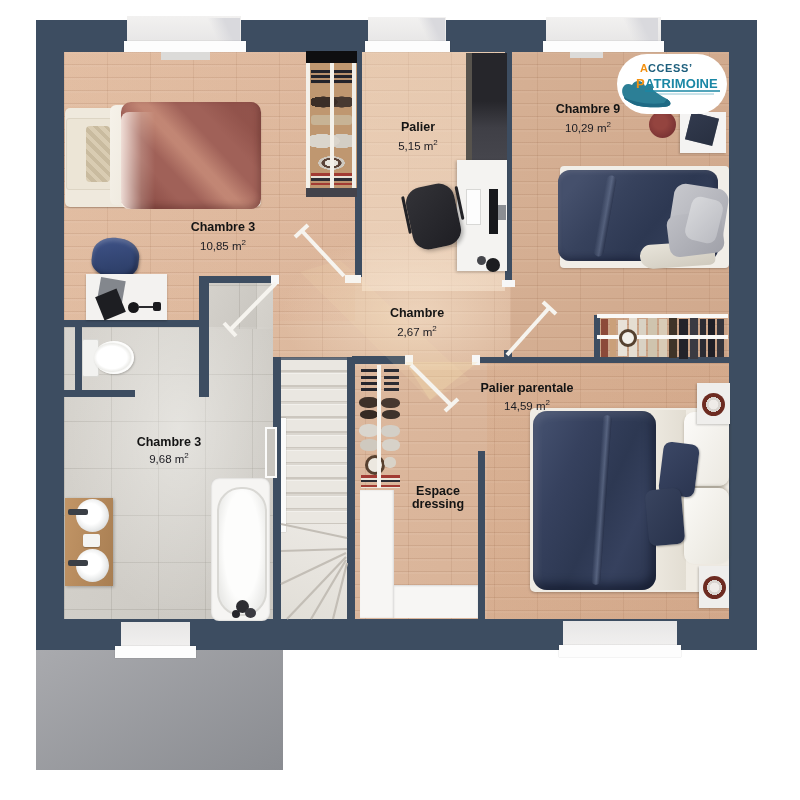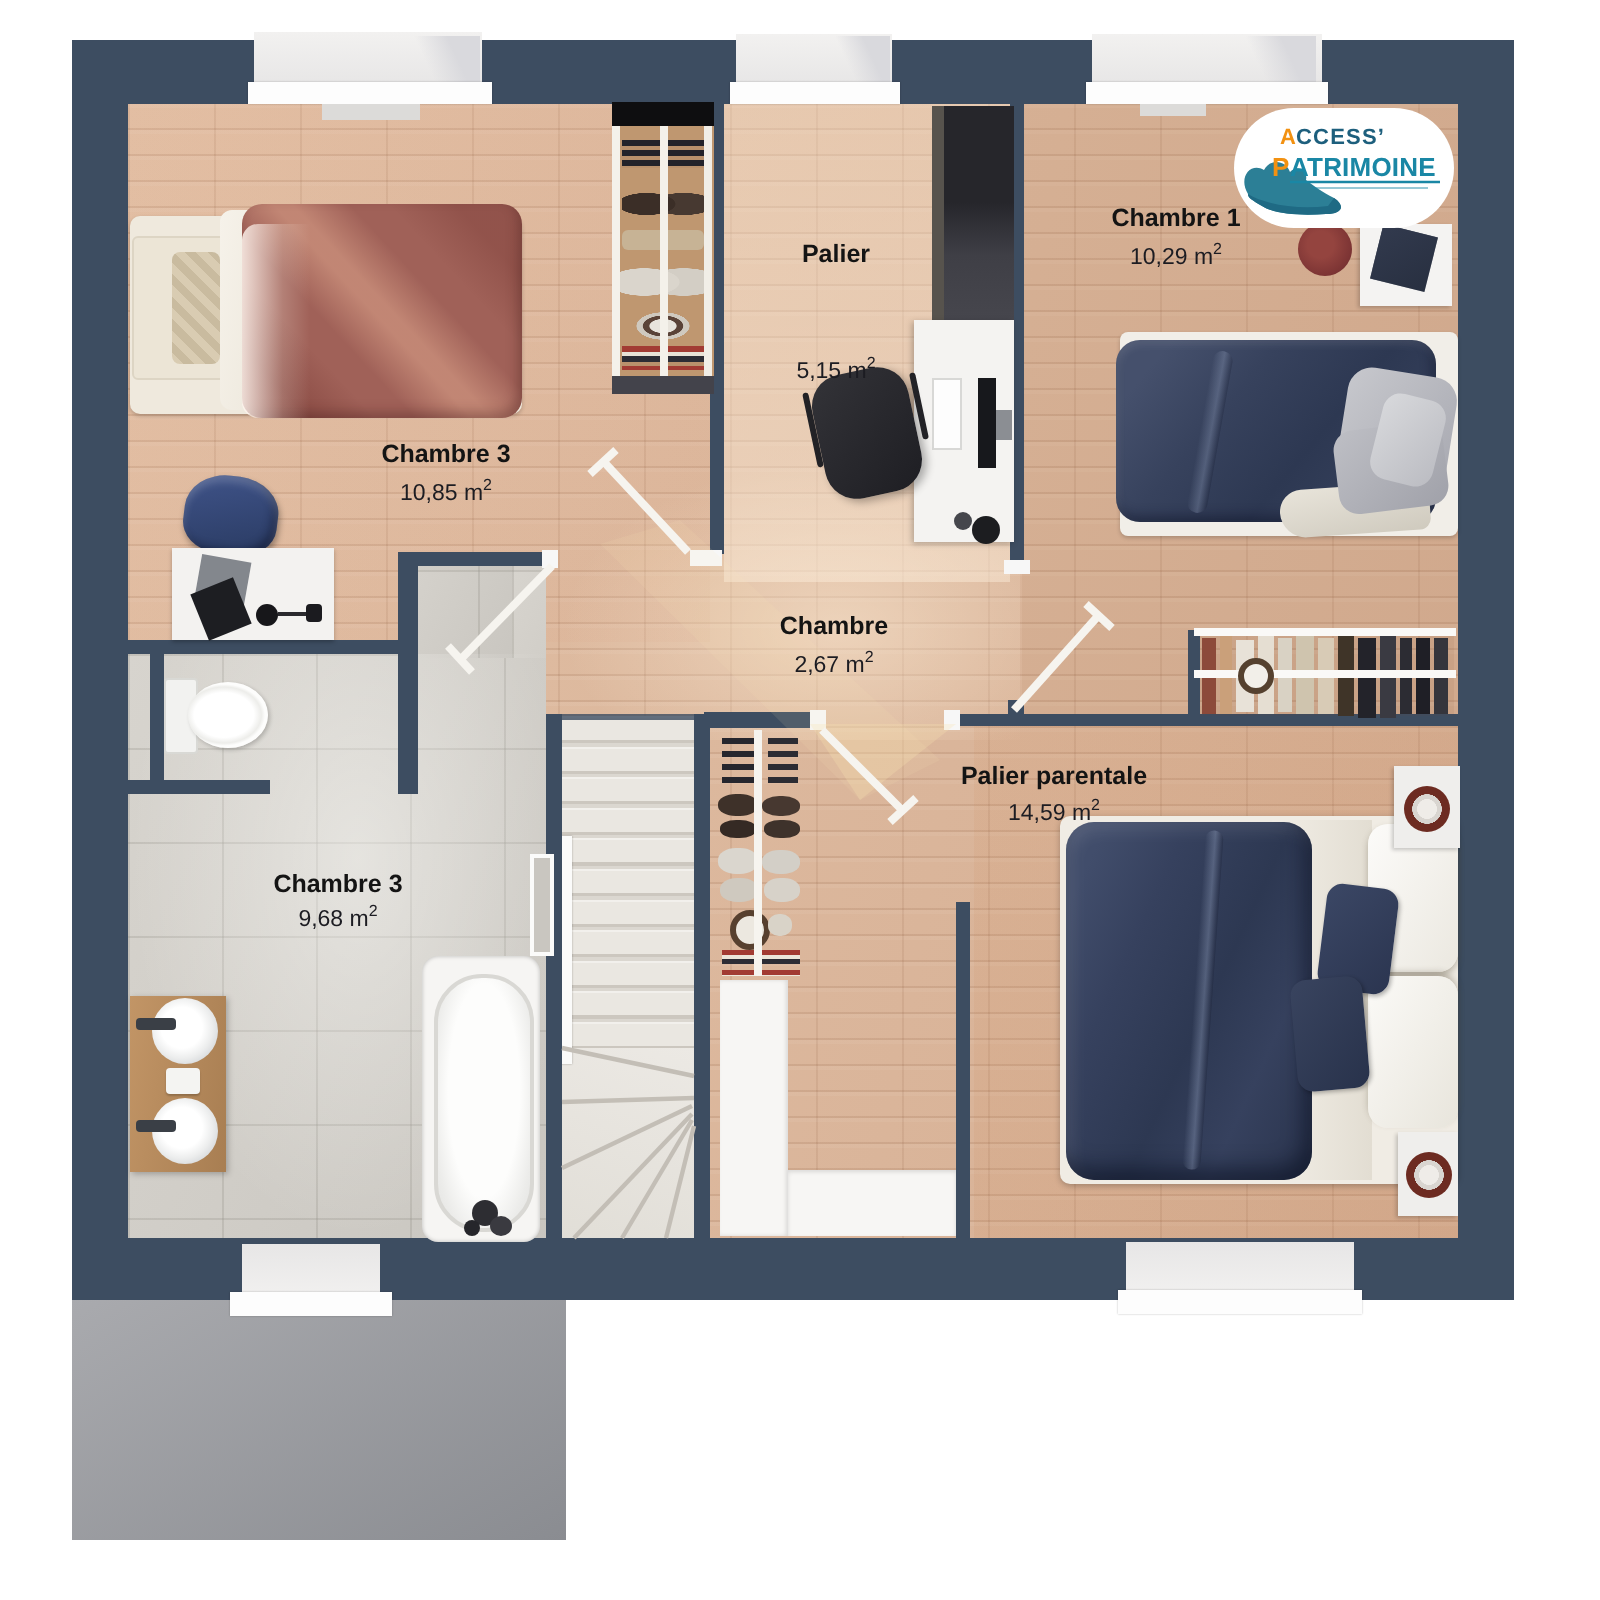--- a/index.html
+++ b/index.html
@@ -342,31 +342,32 @@
 <text x="640" y="72" font-family="Liberation Sans, sans-serif" font-size="11" font-weight="bold" letter-spacing="0.6" fill="#f29111">A</text>
 <text x="648" y="72" font-family="Liberation Sans, sans-serif" font-size="11" font-weight="bold" letter-spacing="0.6" fill="#1d5f7d">CCESS’</text>
 <text x="636" y="88" font-family="Liberation Sans, sans-serif" font-size="13" font-weight="bold" letter-spacing="0.1" fill="#f29111">P</text>
 <text x="645" y="88" font-family="Liberation Sans, sans-serif" font-size="13" font-weight="bold" letter-spacing="0.1" fill="#1a87a5">ATRIMOINE</text>
 <line x1="645" y1="91" x2="720" y2="91" stroke="#1a87a5" stroke-width="1.3"></line>
 <line x1="656" y1="94" x2="714" y2="94" stroke="#1a87a5" stroke-width="0.8" opacity="0.6"></line>
 </g>
 </svg>
 
 <div class="rname" style="left:418px;top:121px;">Palier</div>
-<div class="rsize" style="left:418px;top:136px;margin-top:39px;">5,15 m<sup>2</sup></div>
-
-<div class="rname" style="left:588px;top:103px;">Chambre 1</div>
+<div class="rsize" style="left:418px;top:136px;">5,15 m<sup>2</sup></div>
+
+<div class="rname" style="left:588px;top:103px;">Chambre 9</div>
 <div class="rsize" style="left:588px;top:118px;">10,29 m<sup>2</sup></div>
 
 <div class="rname" style="left:223px;top:221px;">Chambre 3</div>
 <div class="rsize" style="left:223px;top:236px;">10,85 m<sup>2</sup></div>
 
 <div class="rname" style="left:417px;top:307px;">Chambre</div>
 <div class="rsize" style="left:417px;top:322px;">2,67 m<sup>2</sup></div>
 
 <div class="rname" style="left:527px;top:382px;">Palier parentale</div>
 <div class="rsize" style="left:527px;top:396px;">14,59 m<sup>2</sup></div>
 
 <div class="rname" style="left:169px;top:436px;">Chambre 3</div>
 <div class="rsize" style="left:169px;top:449px;">9,68 m<sup>2</sup></div>
 
+<div class="rname" style="left:438px;top:485px;">Espace<br>dressing</div>
 
 </div>
 
 </body></html>

